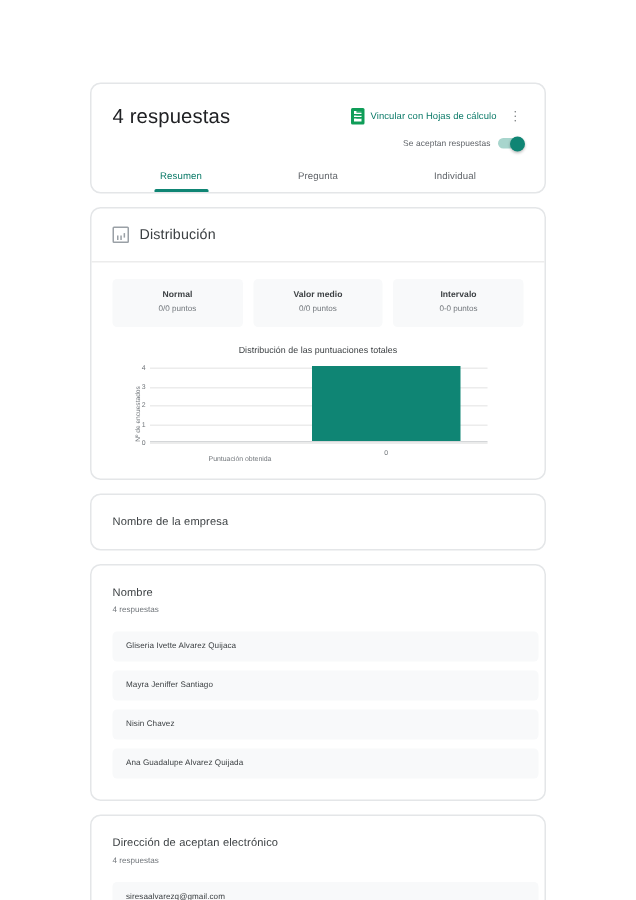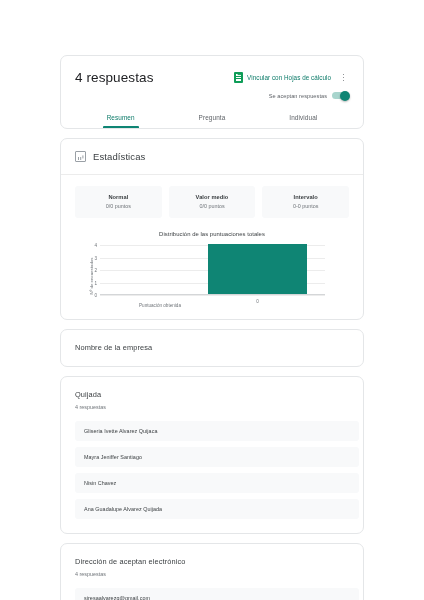--- a/index.html
+++ b/index.html
@@ -356,21 +356,21 @@
       <div class="tabs">
         <div class="tab active">Resumen</div>
         <div class="tab">Pregunta</div>
         <div class="tab">Individual</div>
       </div>
     </div>
 
     <div class="card">
       <div class="stats-head">
         <span class="stats-icon"></span>
-        <span class="stats-title">Estadísticas</span>
+        <span class="stats-title">Distribución</span>
       </div>
       <div class="stat-cards">
         <div class="stat-card">
           <div class="stat-label">Normal</div>
           <div class="stat-value">0/0 puntos</div>
         </div>
         <div class="stat-card">
           <div class="stat-label">Valor medio</div>
           <div class="stat-value">0/0 puntos</div>
         </div>
@@ -403,21 +403,21 @@
           <div class="xlab">Puntuación obtenida</div>
         </div>
       </div>
     </div>
 
     <div class="card q-card">
       <div class="q-title">Nombre de la empresa</div>
     </div>
 
     <div class="card q-card">
-      <div class="q-title">Quijada</div>
+      <div class="q-title">Nombre</div>
       <div class="q-sub">4 respuestas</div>
       <div class="ans-list">
         <div class="ans">Gliseria Ivette Alvarez Quijaca</div>
         <div class="ans">Mayra Jeniffer Santiago</div>
         <div class="ans">Nisin Chavez</div>
         <div class="ans">Ana Guadalupe Alvarez Quijada</div>
       </div>
     </div>
 
     <div class="card q-card">

